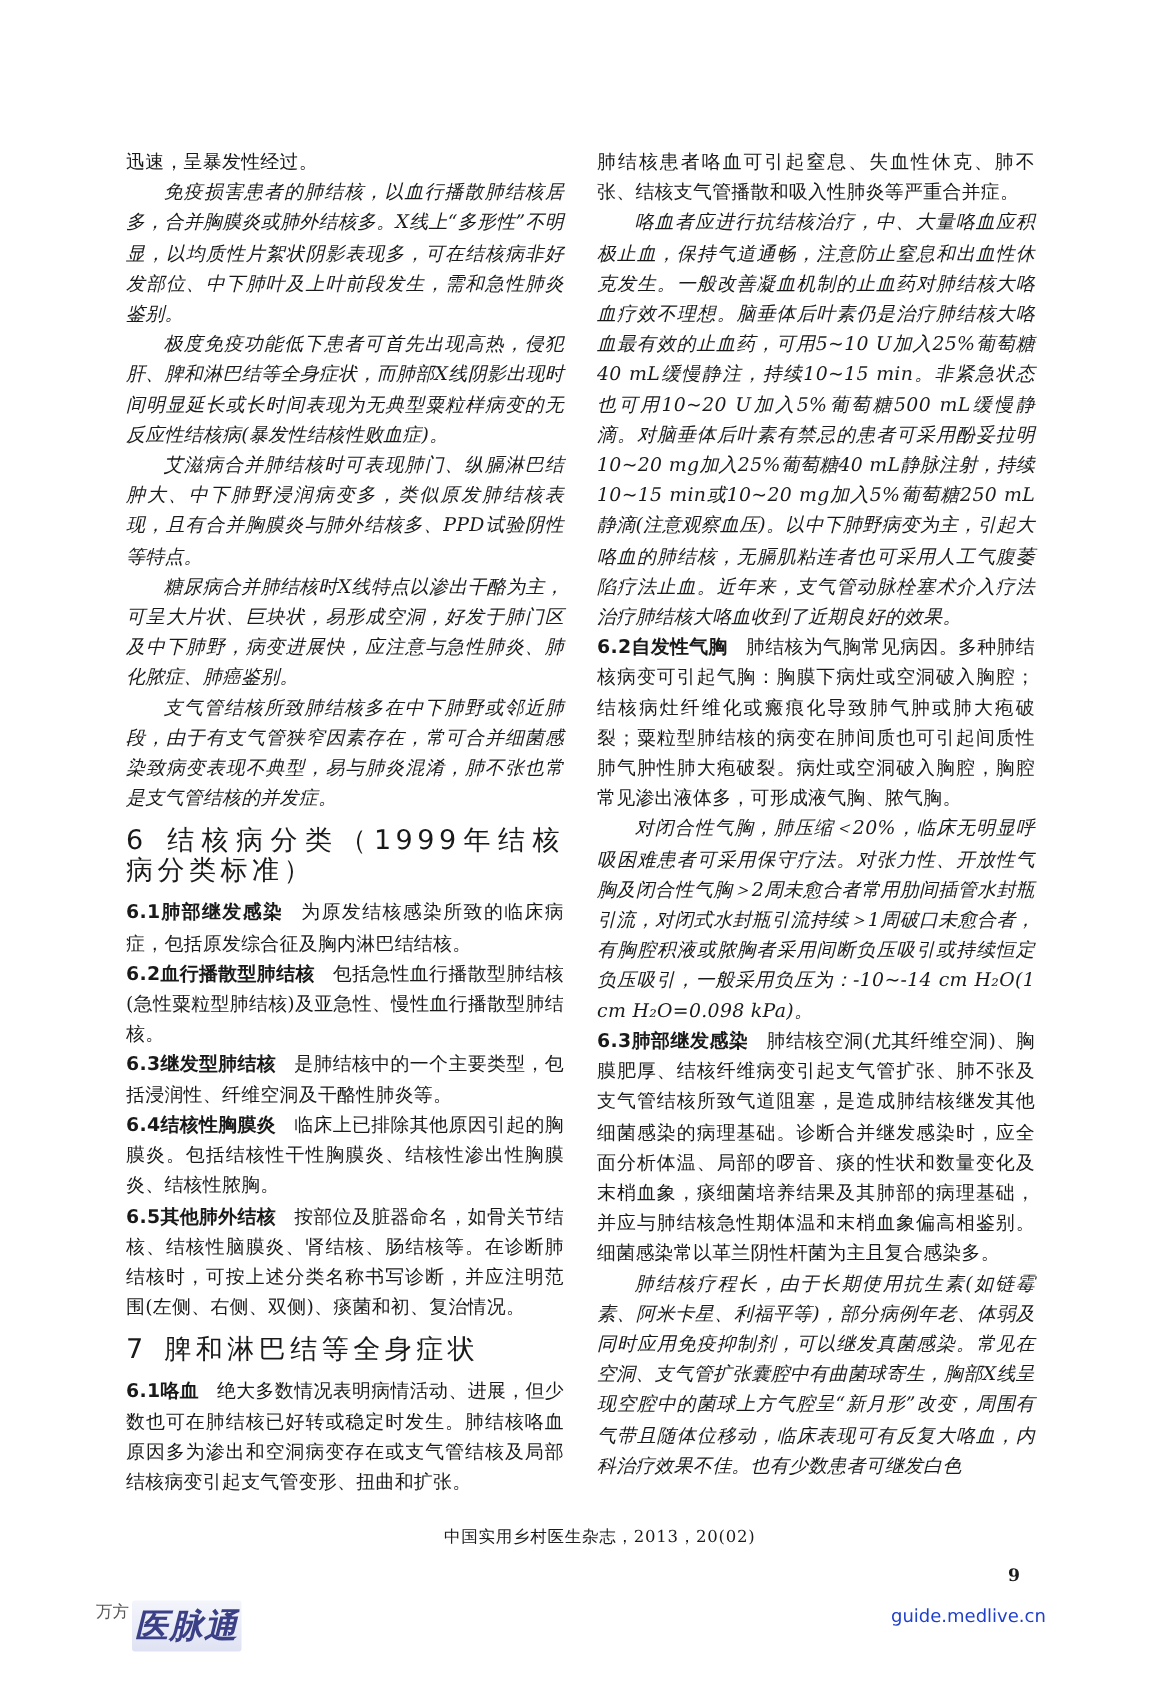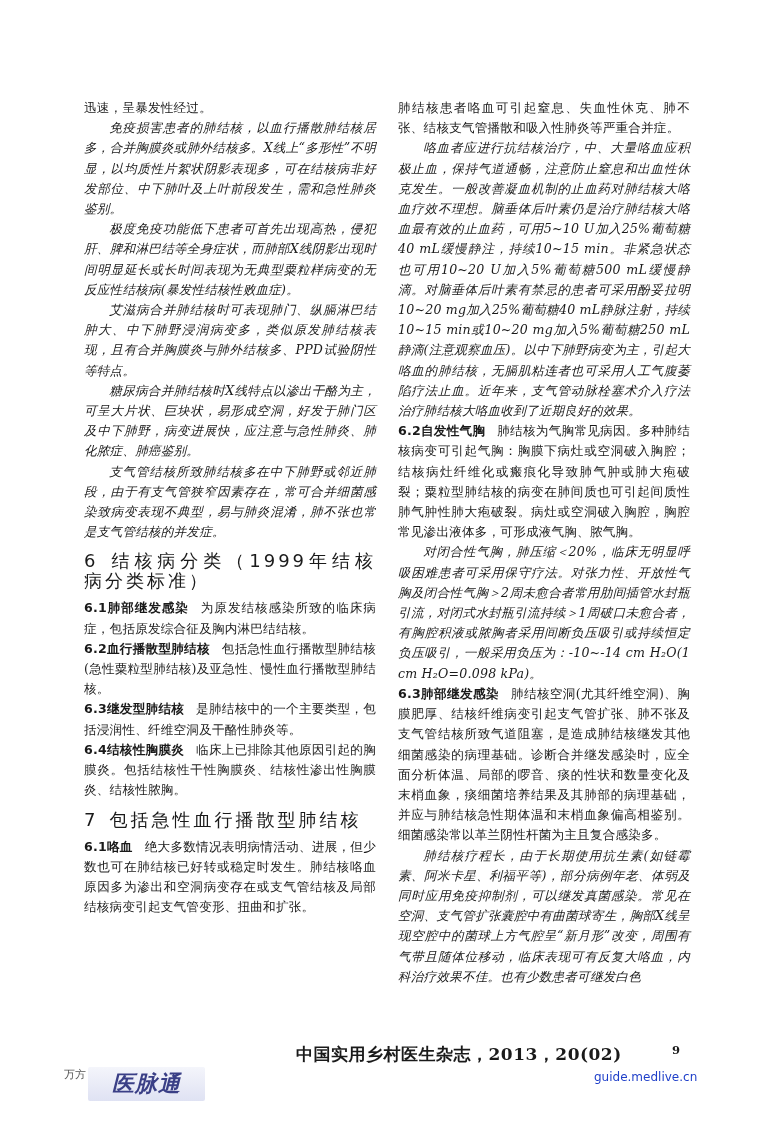--- a/index.html
+++ b/index.html
@@ -19,35 +19,35 @@
     .sec-head {
       font-family: "DejaVu Sans", "Liberation Sans", sans-serif;
       font-size: 18px; letter-spacing: 3px; margin: 9px 0 7px 0; line-height: 20px;
       font-weight: normal;
     }
     .sec-head .num { margin-right: 14px; letter-spacing: 0; }
     .sub { margin: 0; }
     .sub .snum { font-family: "DejaVu Sans", "Liberation Sans", sans-serif; font-weight: bold; margin-right: 0; }
     .sub .stitle { font-weight: bold; margin-right: 12px; }
     .footer-journal {
-      position: absolute; top: 1043px; left: 296px;
-      font-size: 17px; font-weight: bold; letter-spacing: 0.5px;
+      position: absolute; top: 1017px; left: 296px;
+      font-size: 11px; font-weight: normal; letter-spacing: 0.5px;
     }
     .footer-page {
       position: absolute; top: 1043px; left: 672px; font-size: 11.5px; font-weight: bold;
     }
     .logo {
       position: absolute; top: 1067px; left: 64px; display: flex; align-items: flex-start;
     }
     .logo-prefix { font-size: 11px; color: #555; margin-right: 2px; }
     .logo-mark {
       font-family: "DejaVu Sans", "Liberation Sans", sans-serif; font-size: 22px; font-weight: bold;
       font-style: italic; color: #3a3f86; letter-spacing: 1px;
       background: linear-gradient(180deg, #f4f5fb 0%, #dfe2f3 100%);
-      padding: 2px 24px; border-radius: 2px;
+      padding: 2px 2px; border-radius: 2px;
     }
     .url {
       position: absolute; top: 1070px; left: 594px;
       font-family: "DejaVu Sans", "Liberation Sans", sans-serif; font-size: 12px; color: #1f3fc9;
     }
   </style>
 </head>
 <body>
 
 <div class="col col-left">
@@ -58,23 +58,24 @@
   <p class="p indent">糖尿病合并肺结核时X线特点以渗出干酪为主，可呈大片状、巨块状，易形成空洞，好发于肺门区及中下肺野，病变进展快，应注意与急性肺炎、肺化脓症、肺癌鉴别。</p>
   <p class="p indent">支气管结核所致肺结核多在中下肺野或邻近肺段，由于有支气管狭窄因素存在，常可合并细菌感染致病变表现不典型，易与肺炎混淆，肺不张也常是支气管结核的并发症。</p>
 
   <h3 class="sec-head">
     <span class="num">6</span><span>结核病分类（1999年结核病分类标准）</span>
   </h3>
   <p class="sub"><span class="snum">6.1</span><span class="stitle">肺部继发感染</span><span>为原发结核感染所致的临床病症，包括原发综合征及胸内淋巴结结核。</span></p>
   <p class="sub"><span class="snum">6.2</span><span class="stitle">血行播散型肺结核</span><span>包括急性血行播散型肺结核(急性粟粒型肺结核)及亚急性、慢性血行播散型肺结核。</span></p>
   <p class="sub"><span class="snum">6.3</span><span class="stitle">继发型肺结核</span><span>是肺结核中的一个主要类型，包括浸润性、纤维空洞及干酪性肺炎等。</span></p>
   <p class="sub"><span class="snum">6.4</span><span class="stitle">结核性胸膜炎</span><span>临床上已排除其他原因引起的胸膜炎。包括结核性干性胸膜炎、结核性渗出性胸膜炎、结核性脓胸。</span></p>
+  <p class="sub"><span class="snum">6.5</span><span class="stitle">其他肺外结核</span><span>按部位及脏器命名，如骨关节结核、结核性脑膜炎、肾结核、肠结核等。在诊断肺结核时，可按上述分类名称书写诊断，并应注明范围(左侧、右侧、双侧)、痰菌和初、复治情况。</span></p>
 
   <h3 class="sec-head">
-    <span class="num">7</span><span>包括急性血行播散型肺结核</span>
+    <span class="num">7</span><span>脾和淋巴结等全身症状</span>
   </h3>
   <p class="sub"><span class="snum">6.1</span><span class="stitle">咯血</span><span>绝大多数情况表明病情活动、进展，但少数也可在肺结核已好转或稳定时发生。肺结核咯血原因多为渗出和空洞病变存在或支气管结核及局部结核病变引起支气管变形、扭曲和扩张。</span></p>
 </div>
 
 <div class="col col-right">
   <p class="p">肺结核患者咯血可引起窒息、失血性休克、肺不张、结核支气管播散和吸入性肺炎等严重合并症。</p>
   <p class="p indent">咯血者应进行抗结核治疗，中、大量咯血应积极止血，保持气道通畅，注意防止窒息和出血性休克发生。一般改善凝血机制的止血药对肺结核大咯血疗效不理想。脑垂体后叶素仍是治疗肺结核大咯血最有效的止血药，可用5~10 U加入25%葡萄糖40 mL缓慢静注，持续10~15 min。非紧急状态也可用10~20 U加入5%葡萄糖500 mL缓慢静滴。对脑垂体后叶素有禁忌的患者可采用酚妥拉明10~20 mg加入25%葡萄糖40 mL静脉注射，持续10~15 min或10~20 mg加入5%葡萄糖250 mL静滴(注意观察血压)。以中下肺野病变为主，引起大咯血的肺结核，无膈肌粘连者也可采用人工气腹萎陷疗法止血。近年来，支气管动脉栓塞术介入疗法治疗肺结核大咯血收到了近期良好的效果。</p>
   <p class="sub"><span class="snum">6.2</span><span class="stitle">自发性气胸</span><span>肺结核为气胸常见病因。多种肺结核病变可引起气胸：胸膜下病灶或空洞破入胸腔；结核病灶纤维化或瘢痕化导致肺气肿或肺大疱破裂；粟粒型肺结核的病变在肺间质也可引起间质性肺气肿性肺大疱破裂。病灶或空洞破入胸腔，胸腔常见渗出液体多，可形成液气胸、脓气胸。</span></p>
   <p class="p indent">对闭合性气胸，肺压缩＜20%，临床无明显呼吸困难患者可采用保守疗法。对张力性、开放性气胸及闭合性气胸＞2周未愈合者常用肋间插管水封瓶引流，对闭式水封瓶引流持续＞1周破口未愈合者，有胸腔积液或脓胸者采用间断负压吸引或持续恒定负压吸引，一般采用负压为：-10~-14 cm H₂O(1 cm H₂O=0.098 kPa)。</p>
   <p class="sub"><span class="snum">6.3</span><span class="stitle">肺部继发感染</span><span>肺结核空洞(尤其纤维空洞)、胸膜肥厚、结核纤维病变引起支气管扩张、肺不张及支气管结核所致气道阻塞，是造成肺结核继发其他细菌感染的病理基础。诊断合并继发感染时，应全面分析体温、局部的啰音、痰的性状和数量变化及末梢血象，痰细菌培养结果及其肺部的病理基础，并应与肺结核急性期体温和末梢血象偏高相鉴别。细菌感染常以革兰阴性杆菌为主且复合感染多。</span></p>

